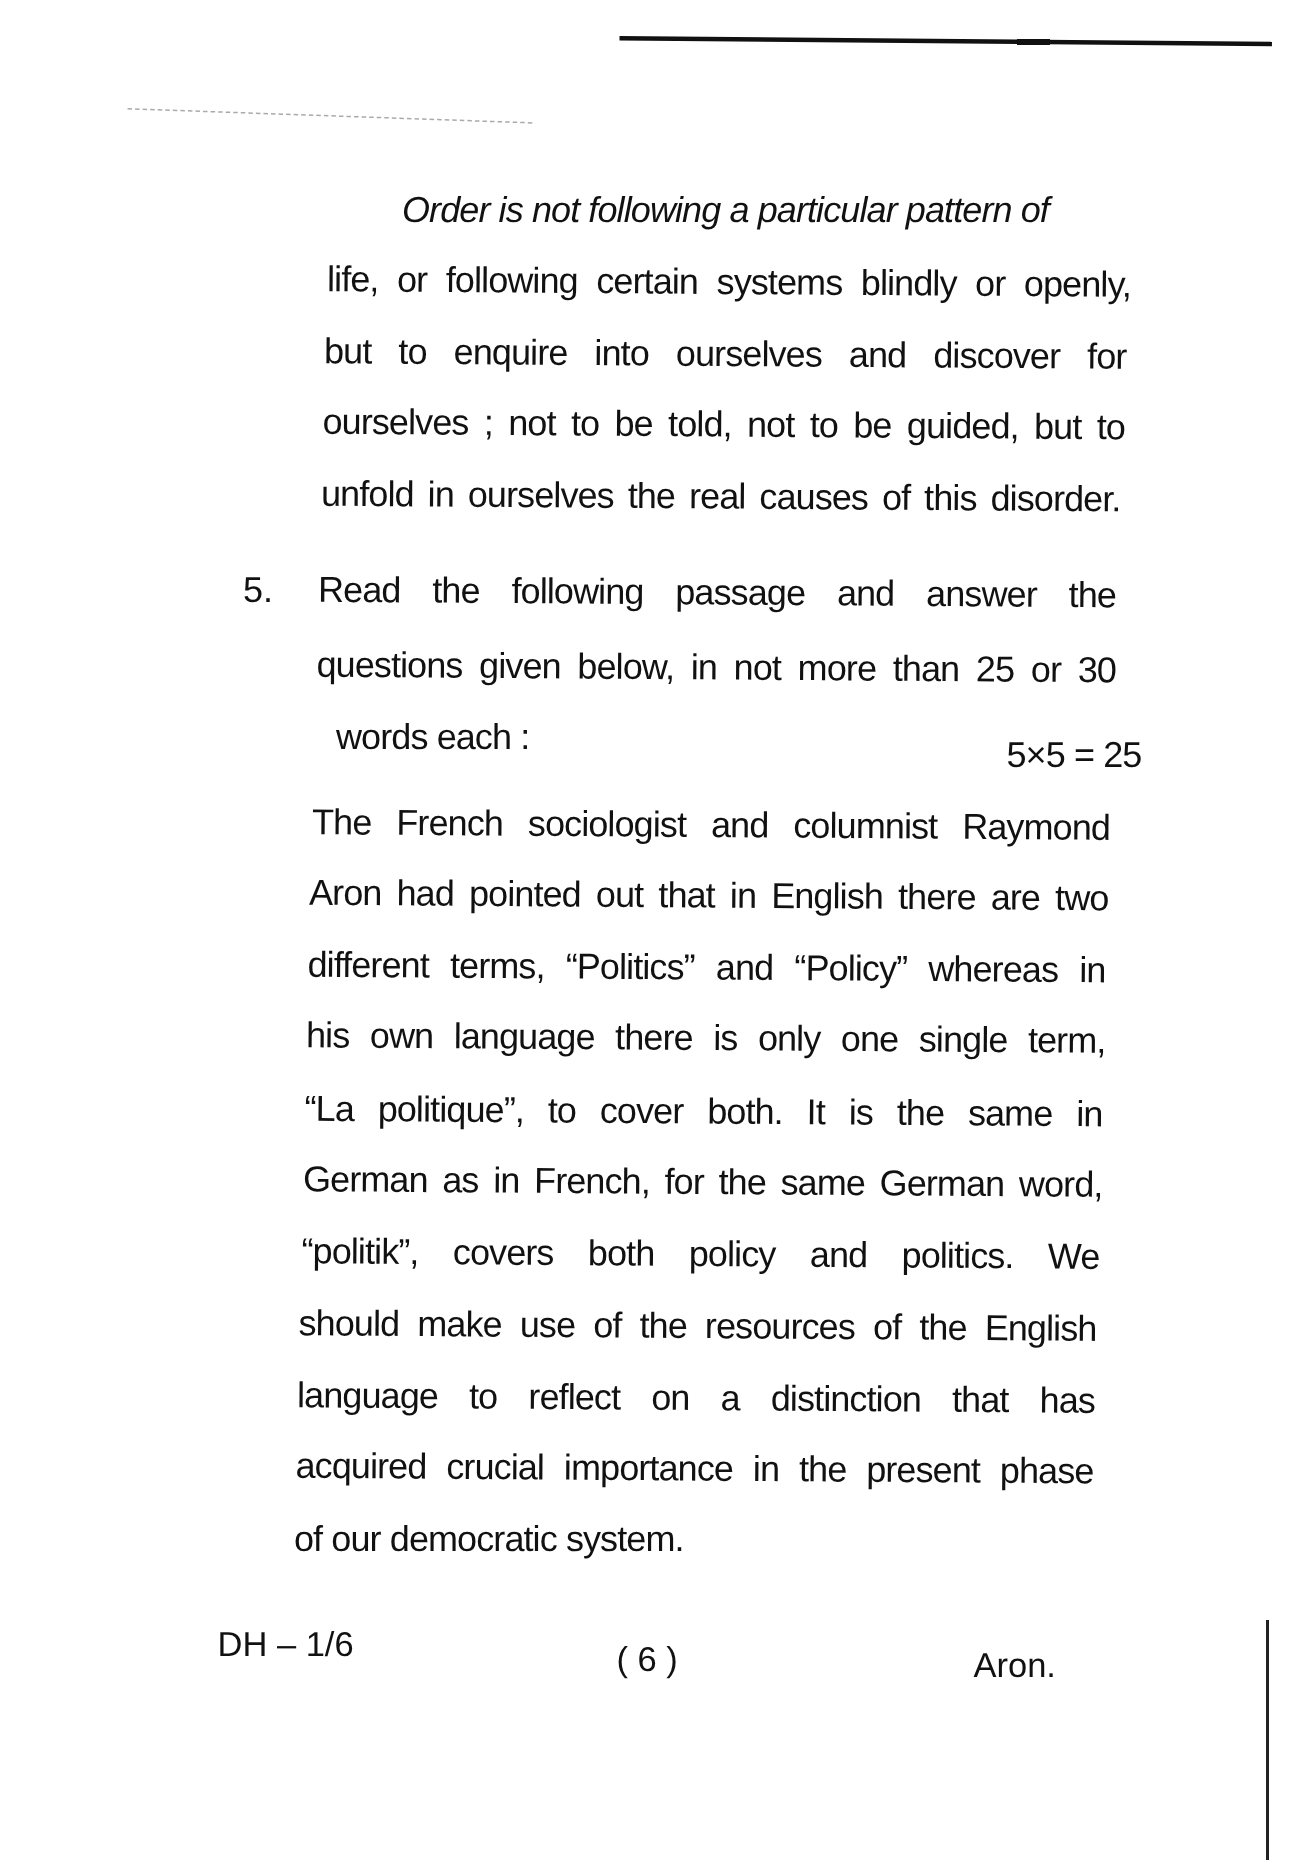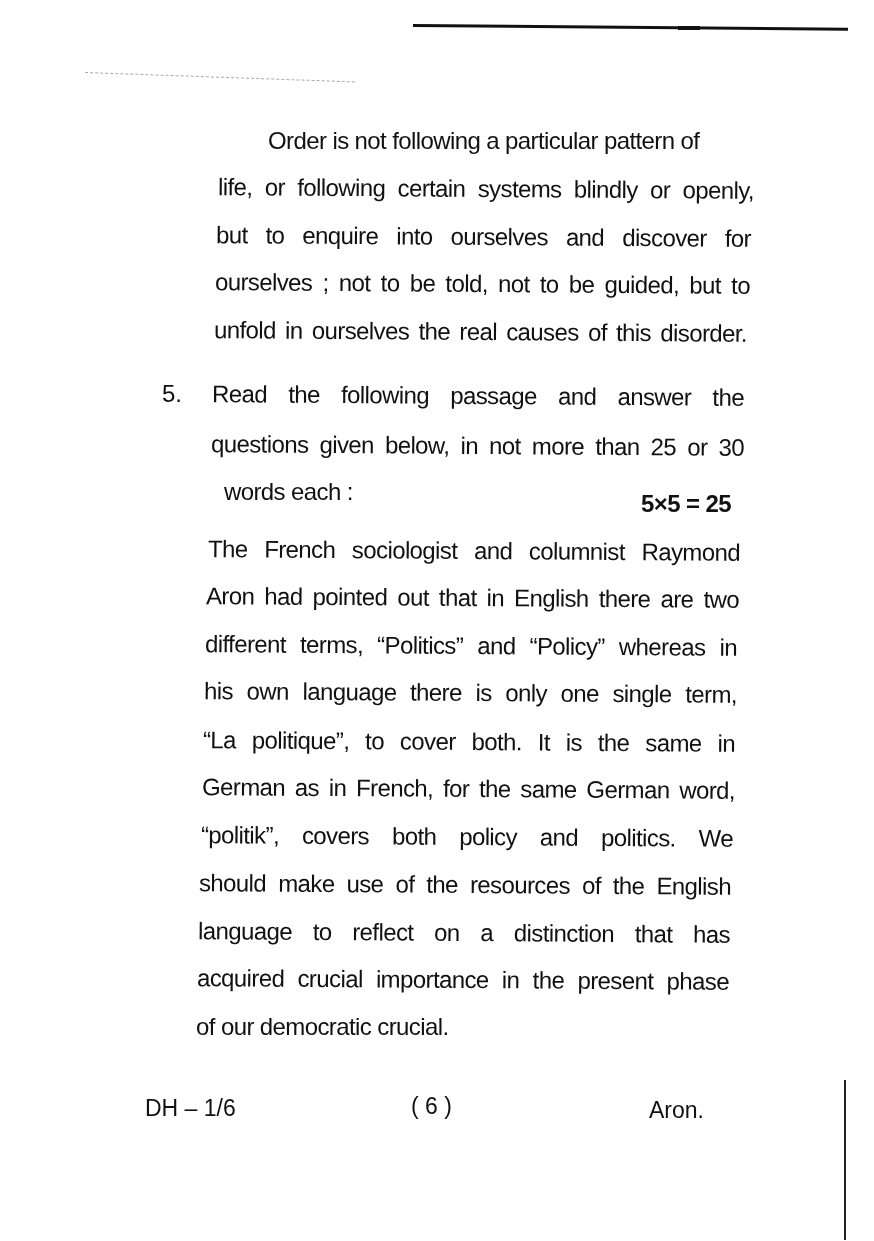--- a/index.html
+++ b/index.html
@@ -31,46 +31,46 @@
 </style>
 </head>
 <body>
 
 <div class="scan-line-top"></div>
 <div class="scan-line-top2"></div>
 <div class="scan-line-left"></div>
 <div class="scan-line-right"></div>
 
 <div>
-  <div class="line" style="left:268px; top:127px; width:486px;">Order is not following a particular pattern of</div>
+  <div class="line" style="left:268px; top:127px; width:486px;font-style:italic;">Order is not following a particular pattern of</div>
   <div class="line just" style="left:218px; top:175px; width:536px; transform:rotate(0.4deg);">life, or following certain systems blindly or openly,</div>
   <div class="line just" style="left:216px; top:223px; width:535px; transform:rotate(0.4deg);">but to enquire into ourselves and discover for</div>
   <div class="line just" style="left:215px; top:270px; width:535px; transform:rotate(0.4deg);">ourselves ; not to be told, not to be guided, but to</div>
   <div class="line just" style="left:214px; top:318px; width:533px; transform:rotate(0.4deg);">unfold in ourselves the real causes of this disorder.</div>
 </div>
 
 <div>
   <div class="qnum" style="left:162px; top:380px;">5.</div>
   <div class="line just" style="left:212px; top:382px; width:532px; transform:rotate(0.4deg);">Read the following passage and answer the</div>
   <div class="line just" style="left:211px; top:432px; width:533px; transform:rotate(0.4deg);">questions given below, in not more than 25 or 30</div>
   <div class="line" style="left:224px; top:478px;">words each :</div>
-  <div class="line" style="left:641px; top:490px;font-weight:bold;">5×5 = 25</div>
+  <div class="line" style="left:671px; top:490px;">5×5 = 25</div>
 
   <div>
     <div class="line just" style="left:208px; top:537px; width:532px; transform:rotate(0.4deg);">The French sociologist and columnist Raymond</div>
     <div class="line just" style="left:206px; top:584px; width:533px; transform:rotate(0.4deg);">Aron had pointed out that in English there are two</div>
     <div class="line just" style="left:205px; top:632px; width:532px; transform:rotate(0.4deg);">different terms, “Politics” and “Policy” whereas in</div>
     <div class="line just" style="left:204px; top:679px; width:533px; transform:rotate(0.4deg);">his own language there is only one single term,</div>
     <div class="line just" style="left:203px; top:728px; width:532px; transform:rotate(0.4deg);">“La politique”, to cover both. It is the same in</div>
     <div class="line just" style="left:202px; top:775px; width:533px; transform:rotate(0.4deg);">German as in French, for the same German word,</div>
     <div class="line just" style="left:201px; top:823px; width:532px; transform:rotate(0.4deg);">“politik”, covers both policy and politics. We</div>
     <div class="line just" style="left:199px; top:871px; width:532px; transform:rotate(0.4deg);">should make use of the resources of the English</div>
     <div class="line just" style="left:198px; top:919px; width:532px; transform:rotate(0.4deg);">language to reflect on a distinction that has</div>
     <div class="line just" style="left:197px; top:966px; width:532px; transform:rotate(0.4deg);">acquired crucial importance in the present phase</div>
-    <div class="line" style="left:196px; top:1013px;">of our democratic crucial.</div>
+    <div class="line" style="left:196px; top:1013px;">of our democratic system.</div>
   </div>
 </div>
 
 <div>
-  <div class="footer" style="left:145px; top:1083px;margin-top:12px;">DH – 1/6</div>
+  <div class="footer" style="left:145px; top:1083px;">DH – 1/6</div>
   <div class="footer" style="left:411px; top:1093px;">( 6 )</div>
   <div class="footer" style="left:649px; top:1097px;">Aron.</div>
 </div>
 
 </body></html>

